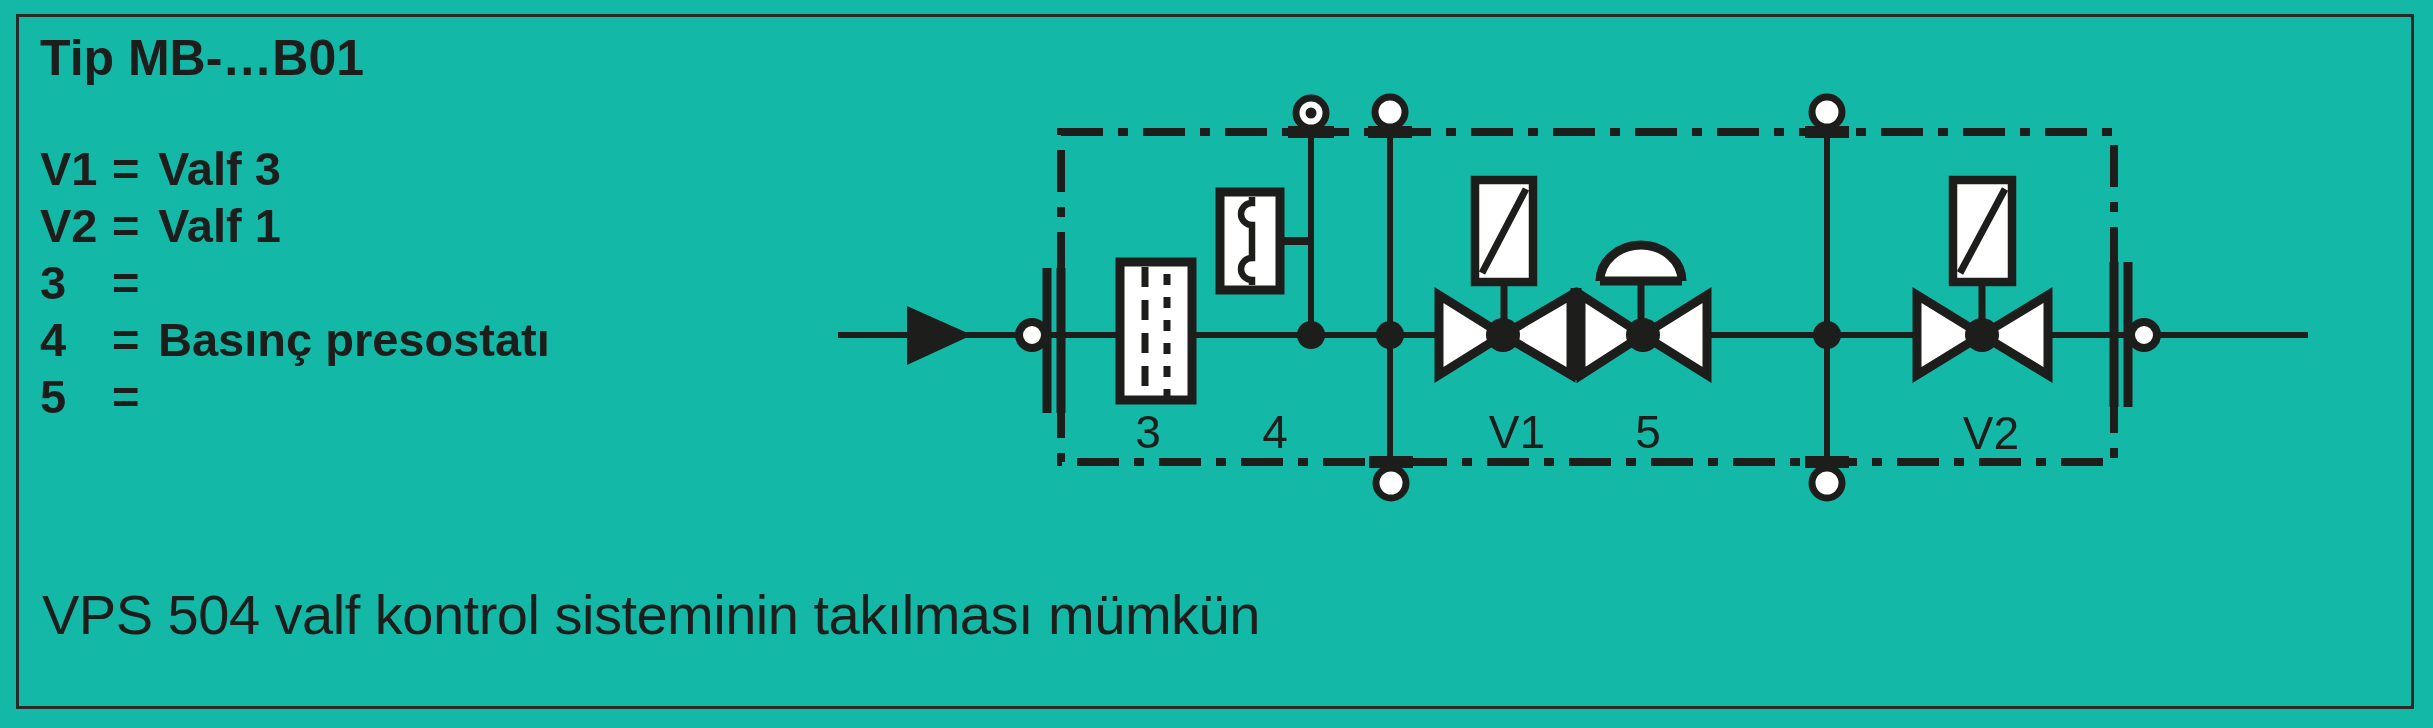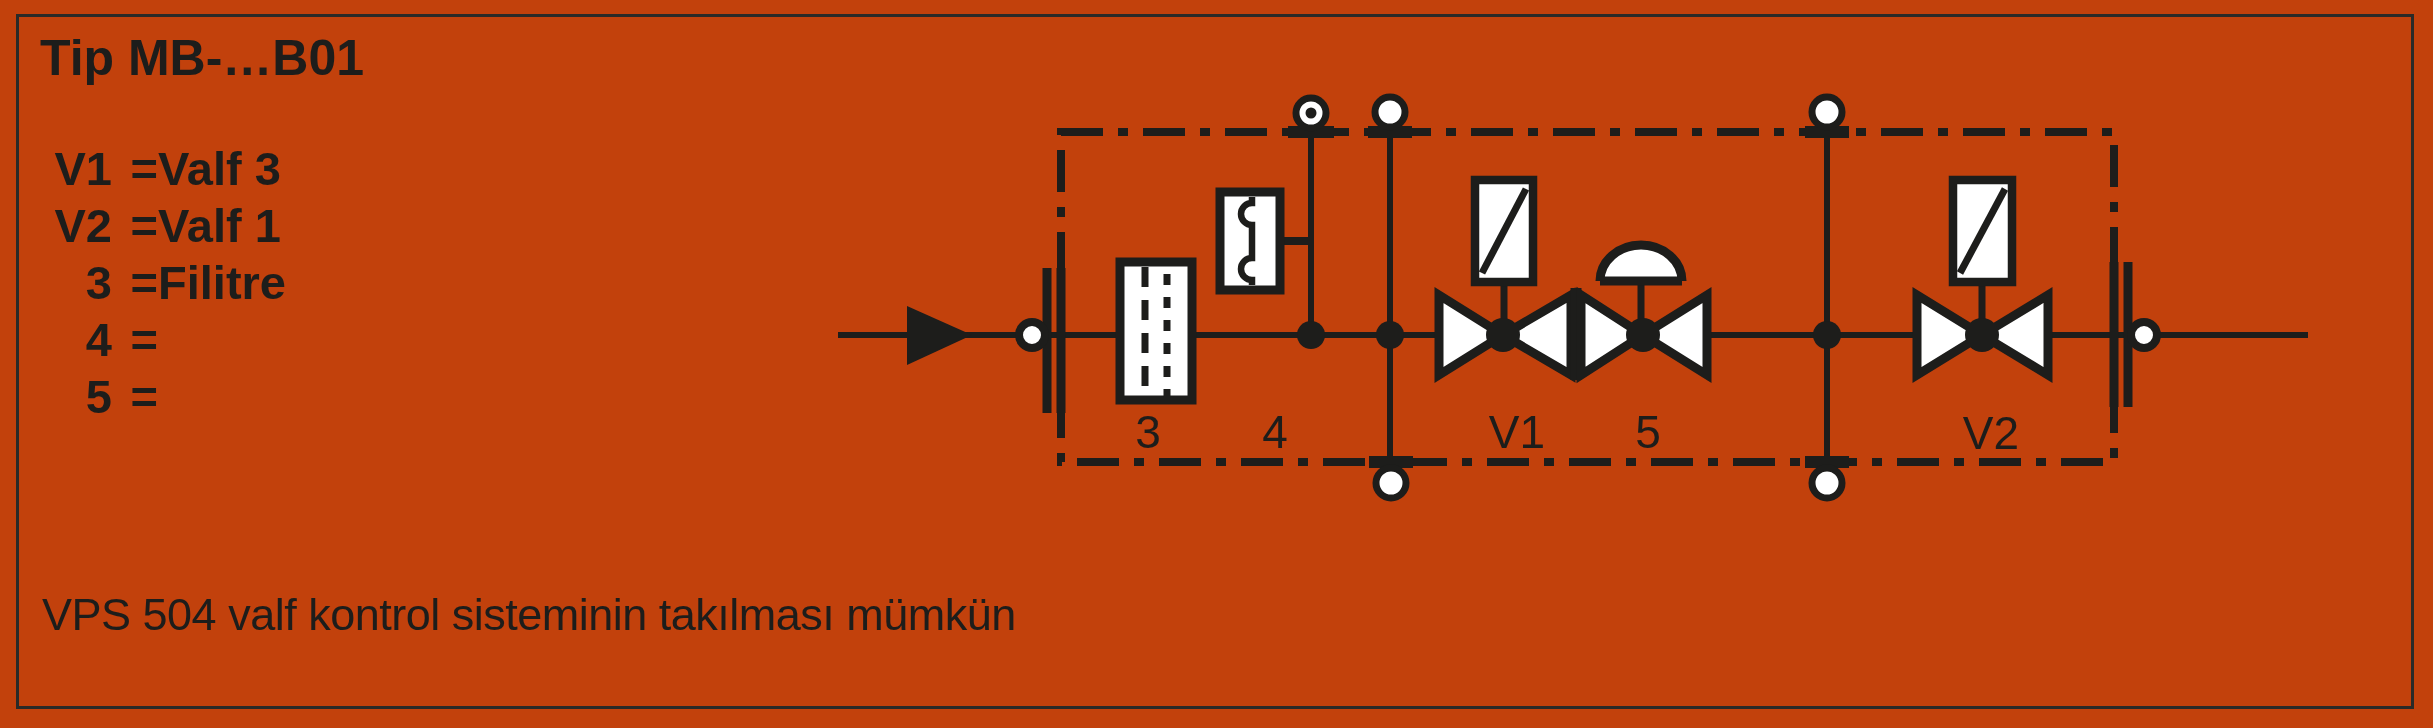--- a/index.html
+++ b/index.html
@@ -1,39 +1,38 @@
 <!DOCTYPE html>
 <html><head>
 <meta charset="utf-8">
 <style>
   html,body{margin:0;padding:0;background:#ffffff;}
   .page{
     position:relative;
     width:2433px;height:728px;
-    background:#c2410c;
+    background:#14b8a6;
     font-family:"Liberation Sans", sans-serif;
     color:#1d1d1b;
     overflow:hidden;
-    text-align:right;
   }
   .frame{
     position:absolute;left:16px;top:14px;width:2398px;height:695px;
     border:3px solid #2a2a28;box-sizing:border-box;
   }
   .title{
     position:absolute;left:40px;top:33px;margin:0;
     font-size:50px;line-height:50px;font-weight:bold;letter-spacing:0px;
   }
   .legend{position:absolute;left:40px;top:140px;}
   .legend-row{display:flex;font-size:47px;line-height:57px;font-weight:bold;}
   .legend-key{min-width:72px;}
   .legend-eq{min-width:46px;}
   .caption{
     position:absolute;left:42px;top:591px;
-    font-size:45px;line-height:47px;font-weight:normal;letter-spacing:-0.5px;
+    font-size:56px;line-height:47px;font-weight:normal;letter-spacing:-0.5px;
   }
   svg.diagram{position:absolute;left:0;top:0;}
   .ink-stroke{stroke:#1d1d1b;fill:none;}
   .ink-fill{fill:#1d1d1b;stroke:none;}
   .sym{stroke:#1d1d1b;fill:#ffffff;stroke-linejoin:miter;}
   .dlabel{font-family:"Liberation Sans", sans-serif;font-size:46px;fill:#1d1d1b;text-anchor:middle;}
 </style>
 </head>
 <body>
 
@@ -50,25 +49,25 @@
         <span class="legend-value">Valf 3</span>
     </div>
     <div class="legend-row">
       <span class="legend-key">V2</span>
         <span class="legend-eq">=</span>
         <span class="legend-value">Valf 1</span>
     </div>
     <div class="legend-row">
       <span class="legend-key">3</span>
         <span class="legend-eq">=</span>
-        <span class="legend-value">Filitre</span>
     </div>
     <div class="legend-row">
       <span class="legend-key">4</span>
         <span class="legend-eq">=</span>
+        <span class="legend-value">Basınç presostatı</span>
     </div>
     <div class="legend-row">
       <span class="legend-key">5</span>
         <span class="legend-eq">=</span>
     </div>
   </div>
 
   <div class="caption">VPS 504 valf kontrol sisteminin takılması mümkün</div>
 
   <svg class="diagram" width="2433" height="728" viewBox="0 0 2433 728" xmlns="http://www.w3.org/2000/svg">

